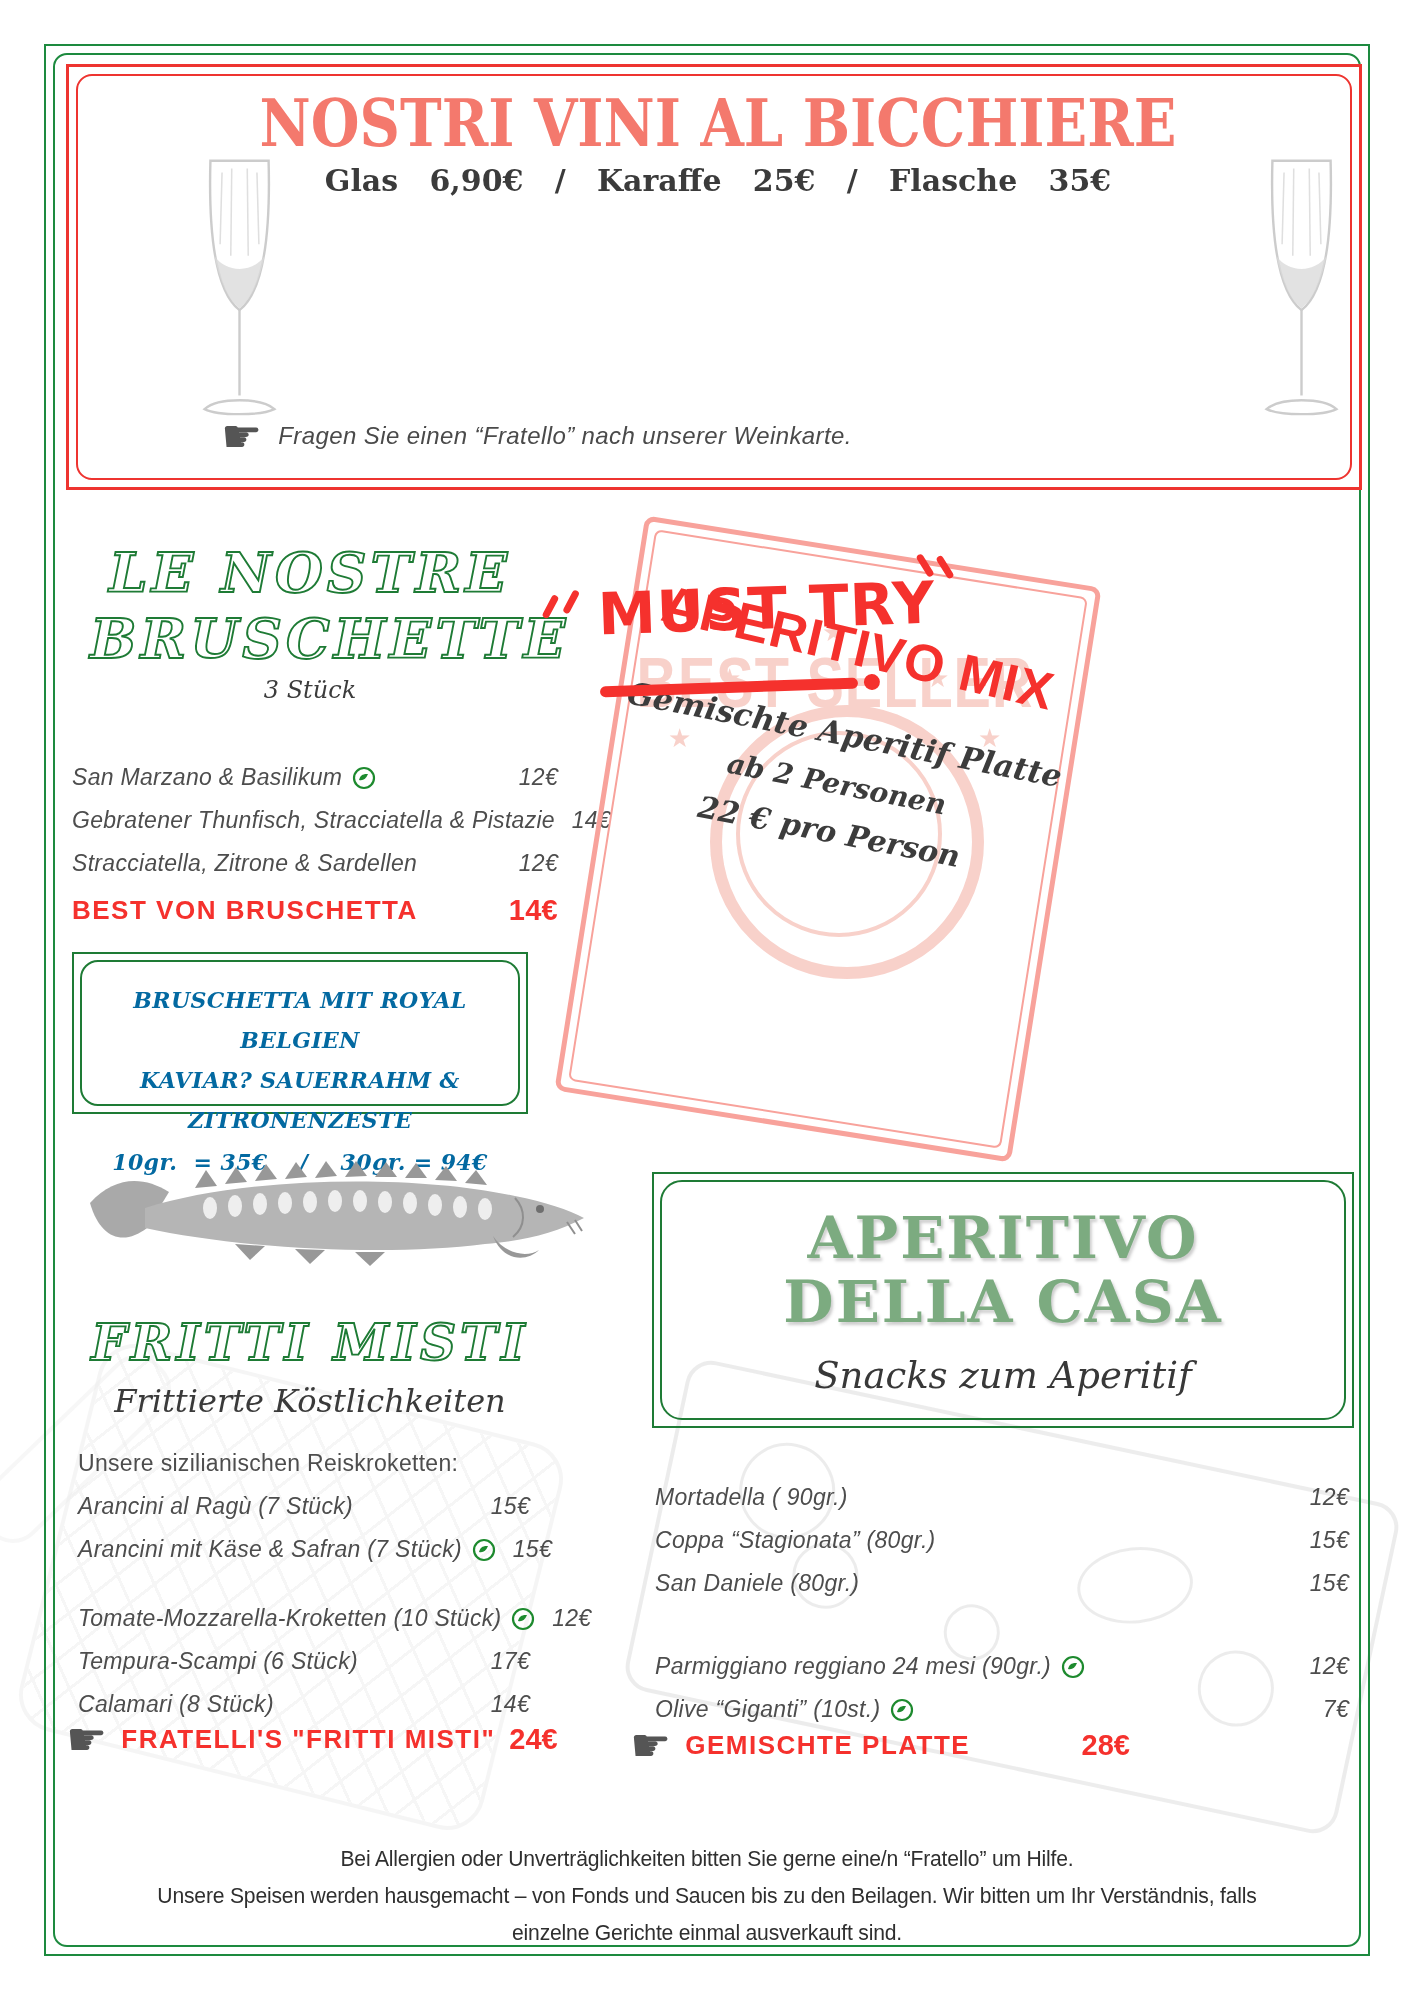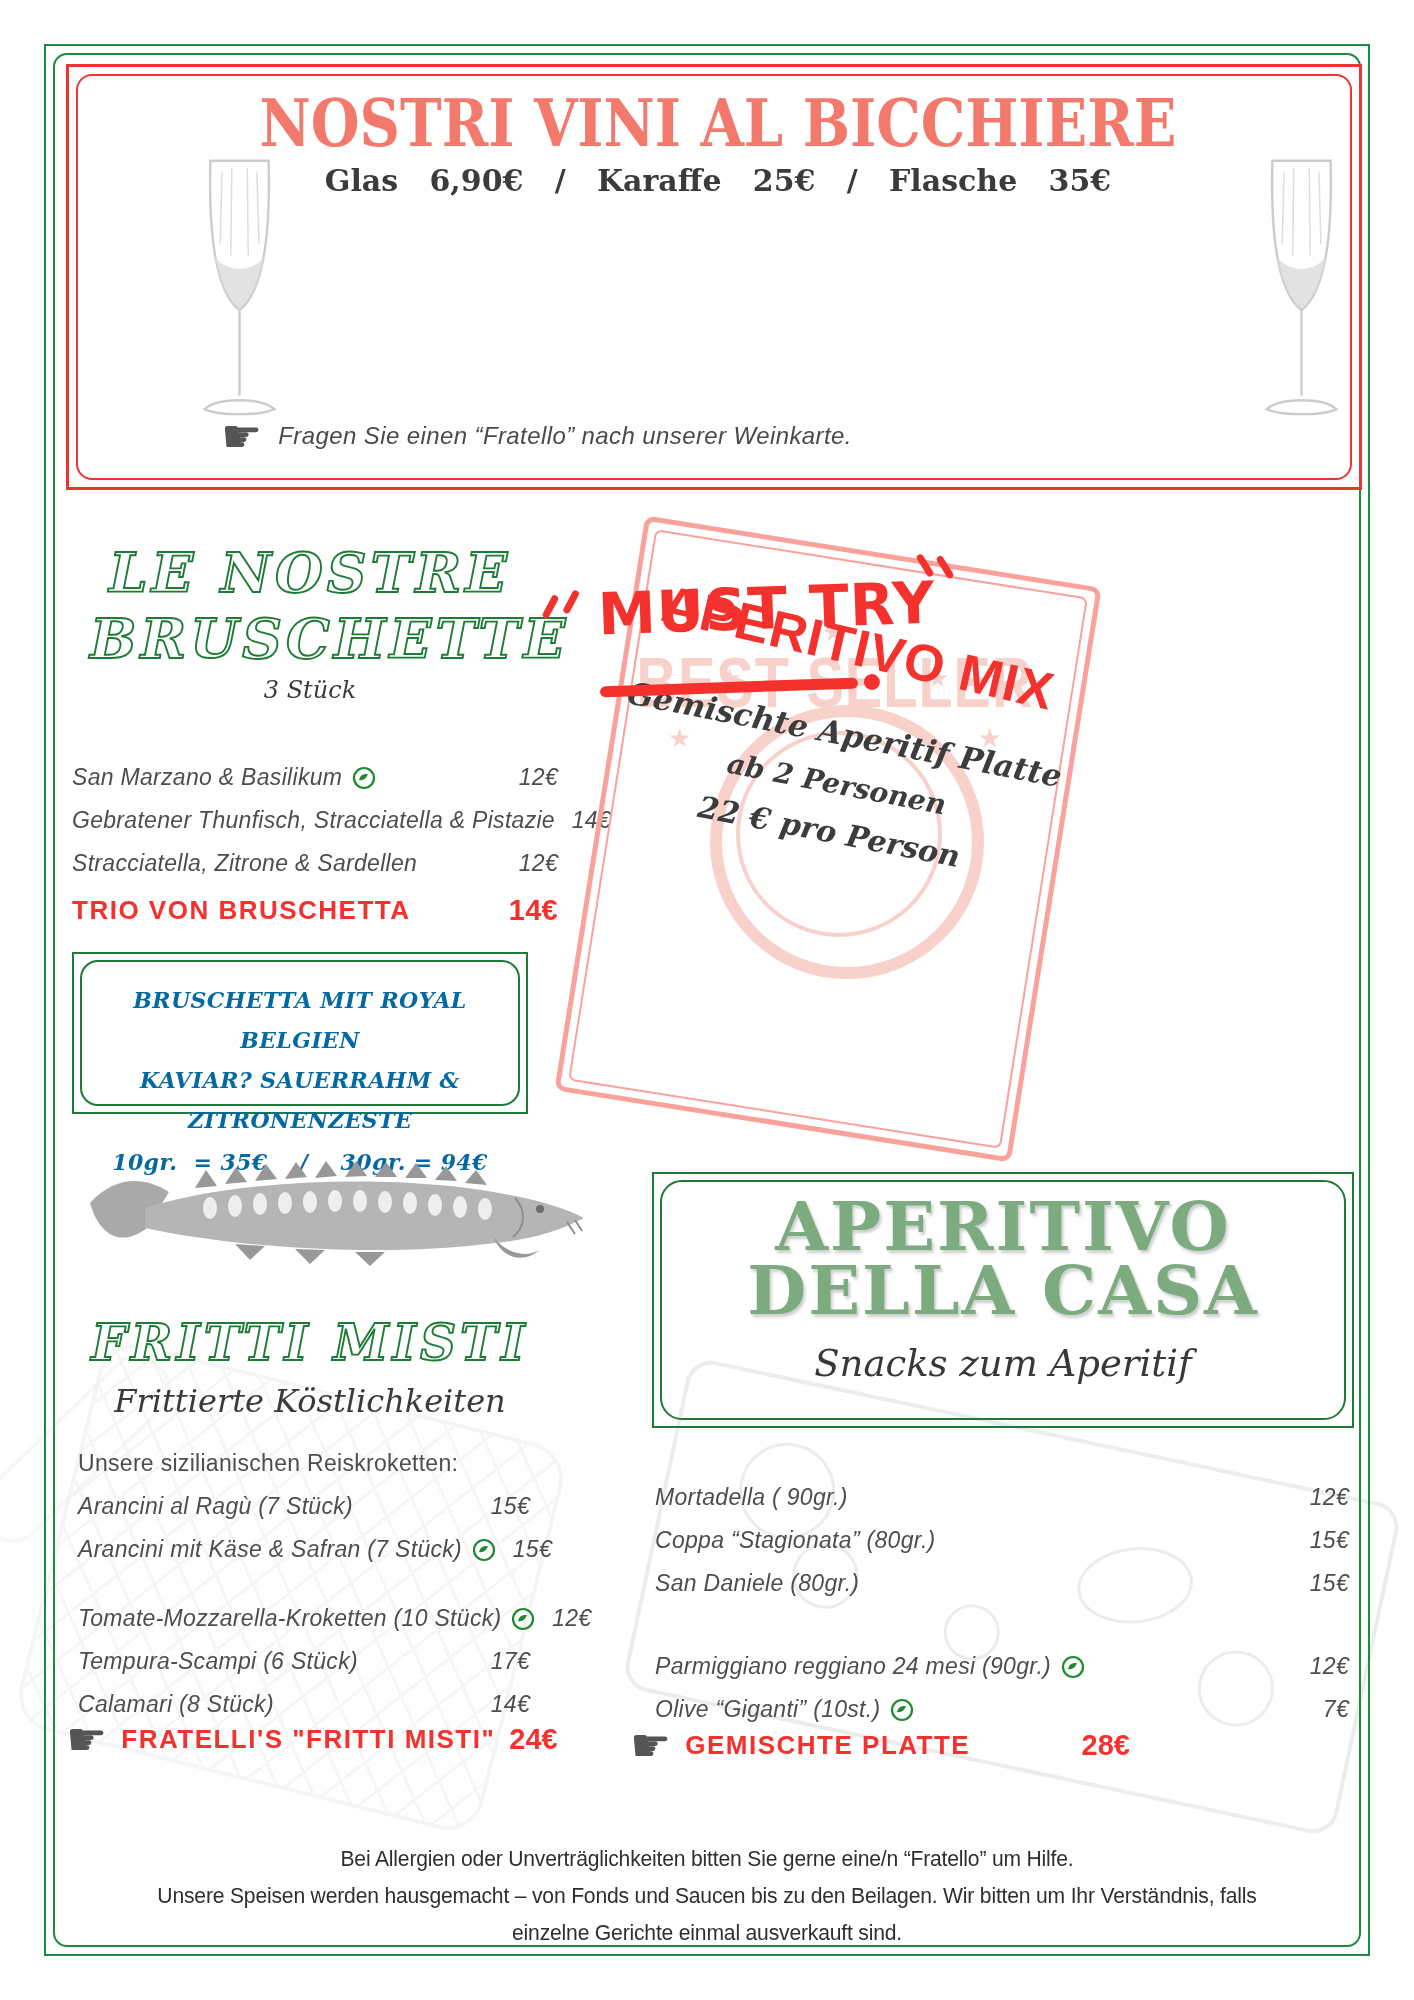--- a/index.html
+++ b/index.html
@@ -105,22 +105,22 @@
       color:#f5312d;letter-spacing:1px;transform:rotate(4deg);white-space:nowrap;}
   .ticket-line{font-family:"DejaVu Serif",serif;font-weight:700;font-style:italic;color:#3c3c3c;
       transform:rotate(2deg);}
   .t1{margin-top:40px;font-size:31px;}
   .t2{margin-top:16px;font-size:28px;}
   .t3{margin-top:14px;font-size:30px;}
 
   
   .casa-box{position:absolute;left:652px;top:1172px;width:698px;height:252px;border:2.5px solid #1e7b35;}
   .casa-inner{position:absolute;inset:6px;border:2px solid #1e7b35;border-radius:22px;}
-  .casa-title{position:relative;margin-top:20px;text-align:center;font-family:"DejaVu Serif",serif;
-      font-weight:700;font-size:68px;line-height:64px;color:#7cab80;letter-spacing:2px;
+  .casa-title{position:relative;margin-top:32px;text-align:center;font-family:"DejaVu Serif",serif;
+      font-weight:700;font-size:58px;line-height:64px;color:#7cab80;letter-spacing:2px;
       text-shadow:2px 3px 3px rgba(90,90,90,.3);}
   .casa-sub{margin-top:20px;text-align:center;font-family:"DejaVu Serif",serif;font-style:italic;
       font-size:37px;color:#383838;}
   .casa-list{left:655px;top:1476px;width:694px;z-index:2;}
   .casa-list .gap{height:40px;}
 
   
   .basket{position:absolute;left:52px;top:1388px;width:470px;height:390px;opacity:.5;z-index:0;
       border:4px solid #ececec;border-radius:38px;transform:rotate(14deg);
       background:repeating-linear-gradient(52deg,#efefef 0 3px,transparent 3px 30px),
@@ -217,21 +217,21 @@
     </div>
     <div class="row">
       <span>Gebratener Thunfisch, Stracciatella &amp; Pistazie</span>
       <span class="price">14€</span>
     </div>
     <div class="row">
       <span>Stracciatella, Zitrone &amp; Sardellen</span>
       <span class="price">12€</span>
     </div>
     <div class="row" style="margin-top:4px;">
-      <span class="fancy-red">TRIO VON BRUSCHETTA</span>
+      <span class="fancy-red">BEST VON BRUSCHETTA</span>
       <span class="price price-red">14€</span>
     </div>
   </div>
 
   <div class="caviar-box">
     <div class="caviar-inner"></div>
     <div class="caviar-text">
       <div>BRUSCHETTA MIT ROYAL BELGIEN</div>
       <div>KAVIAR? SAUERRAHM &amp; ZITRONENZESTE</div>
       <div class="l3">10gr.  = 35€    /    30gr. = 94€</div>

